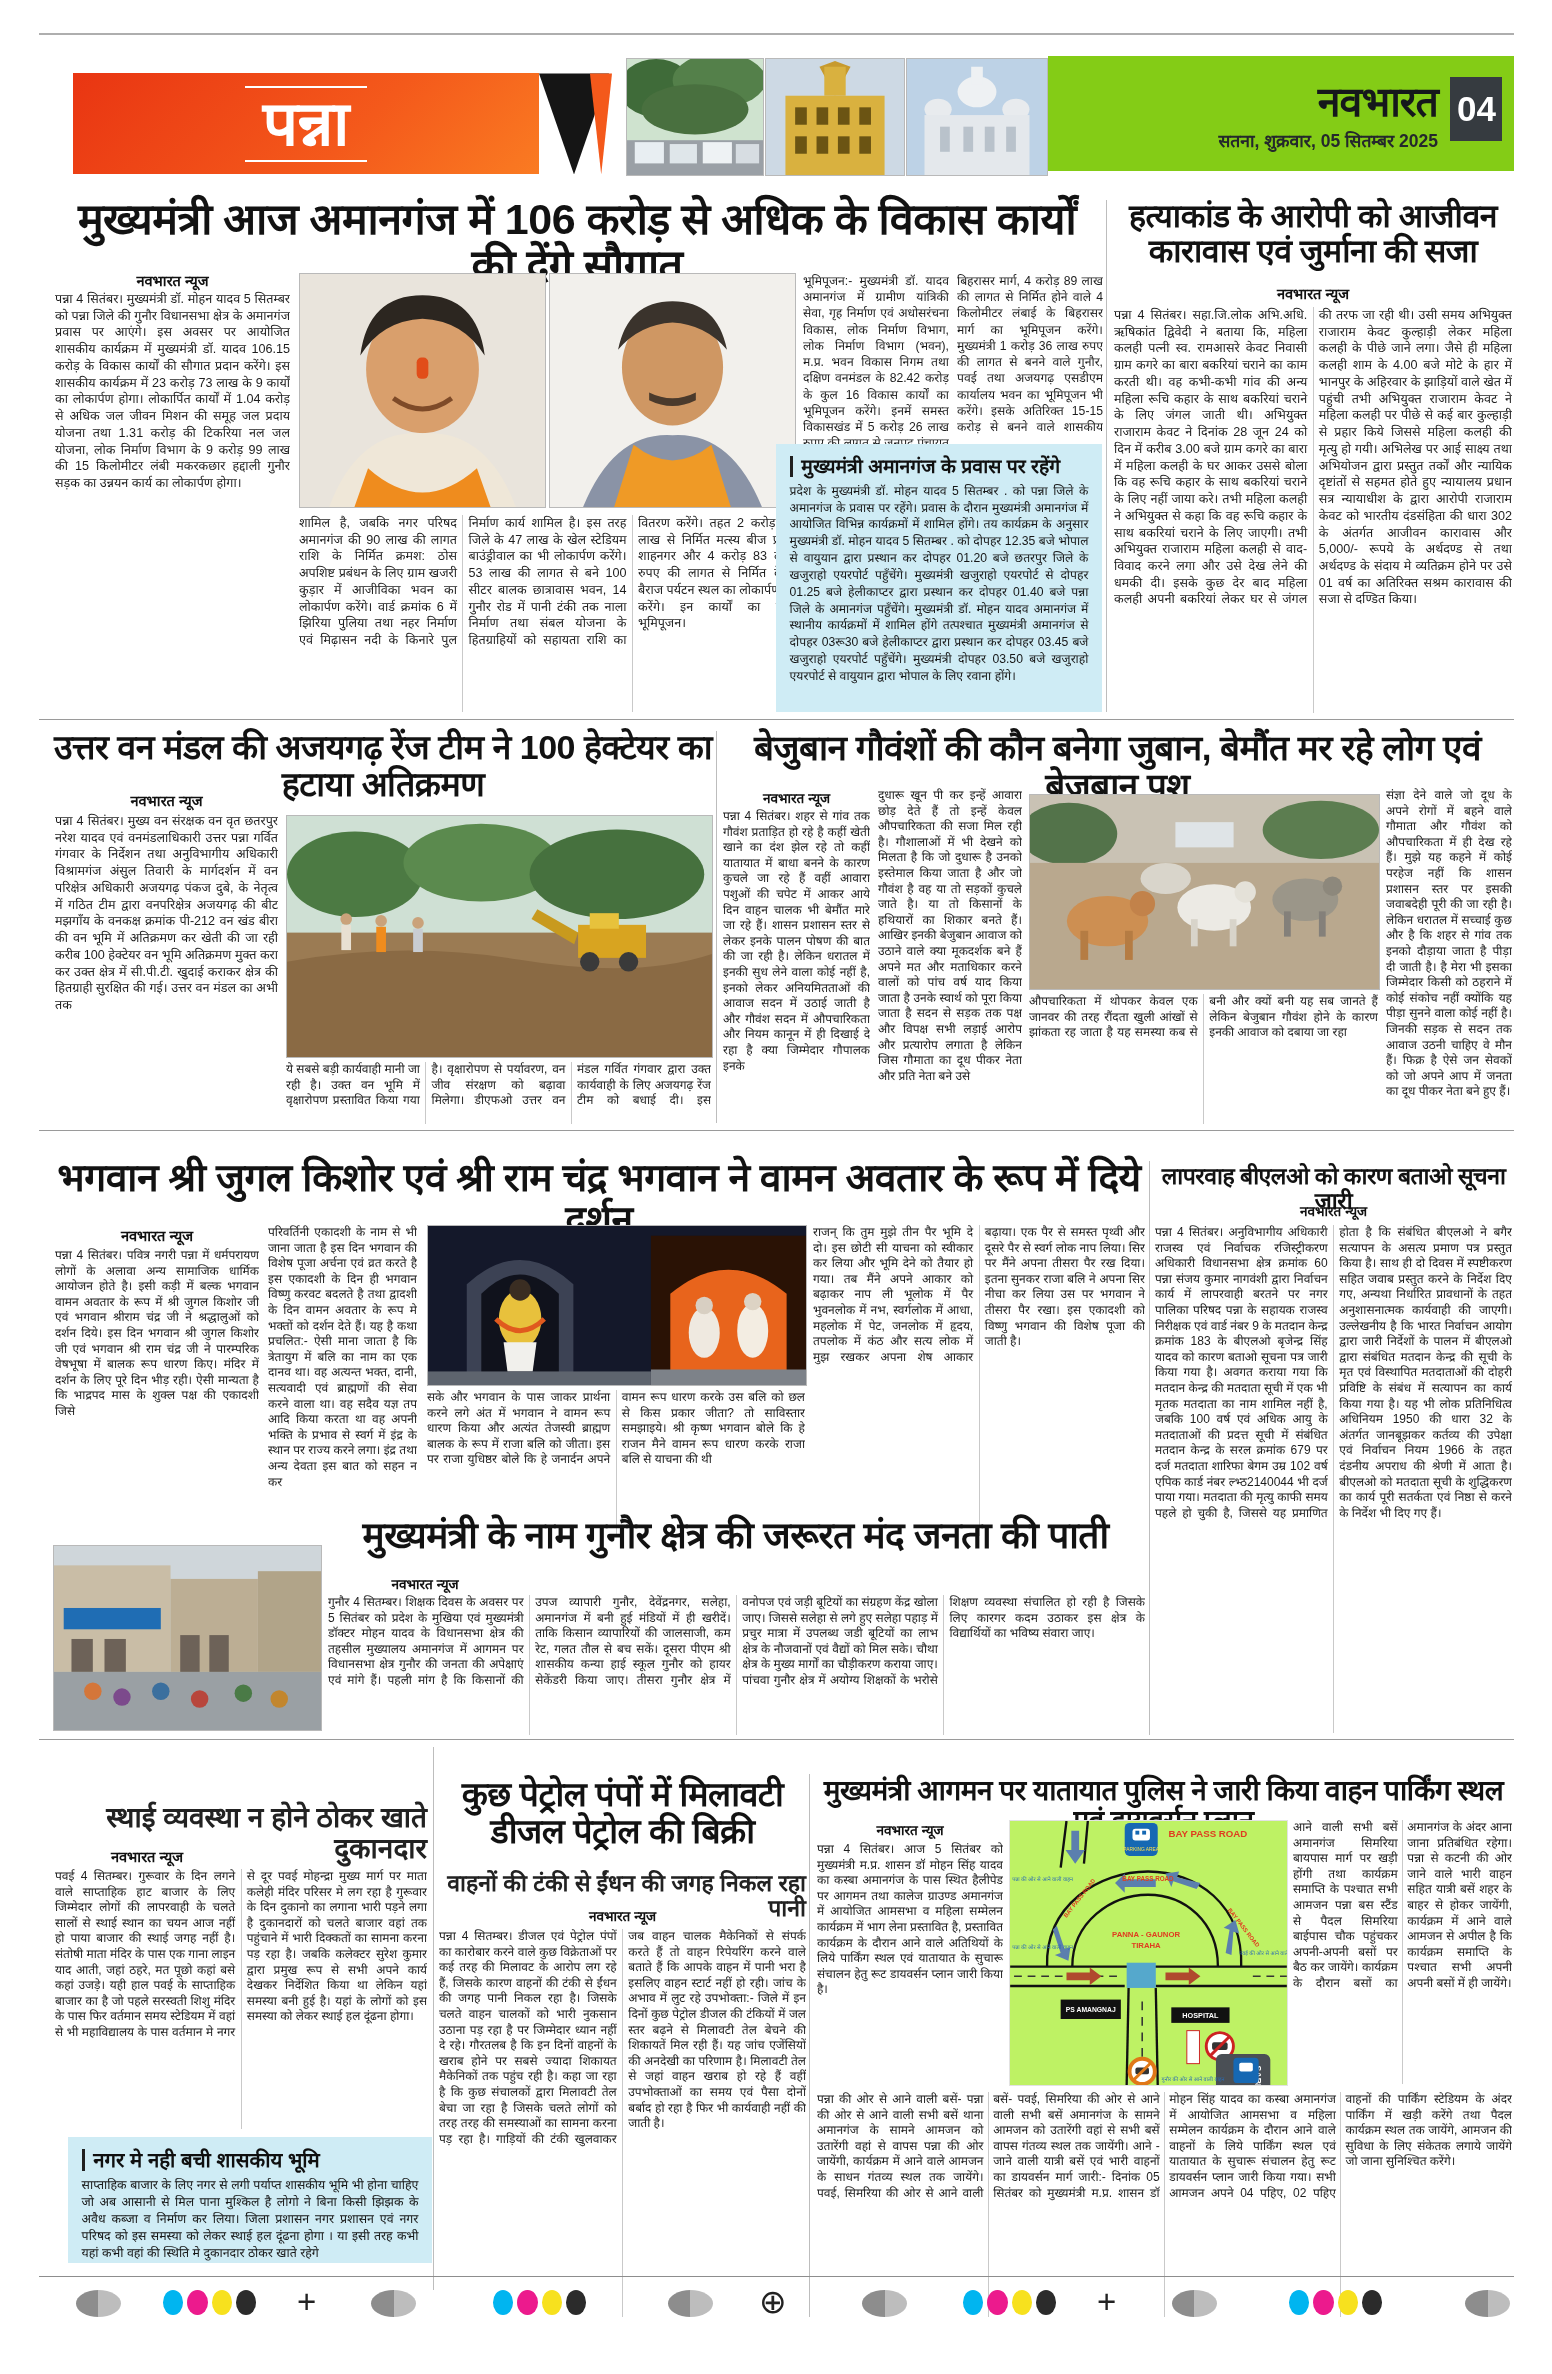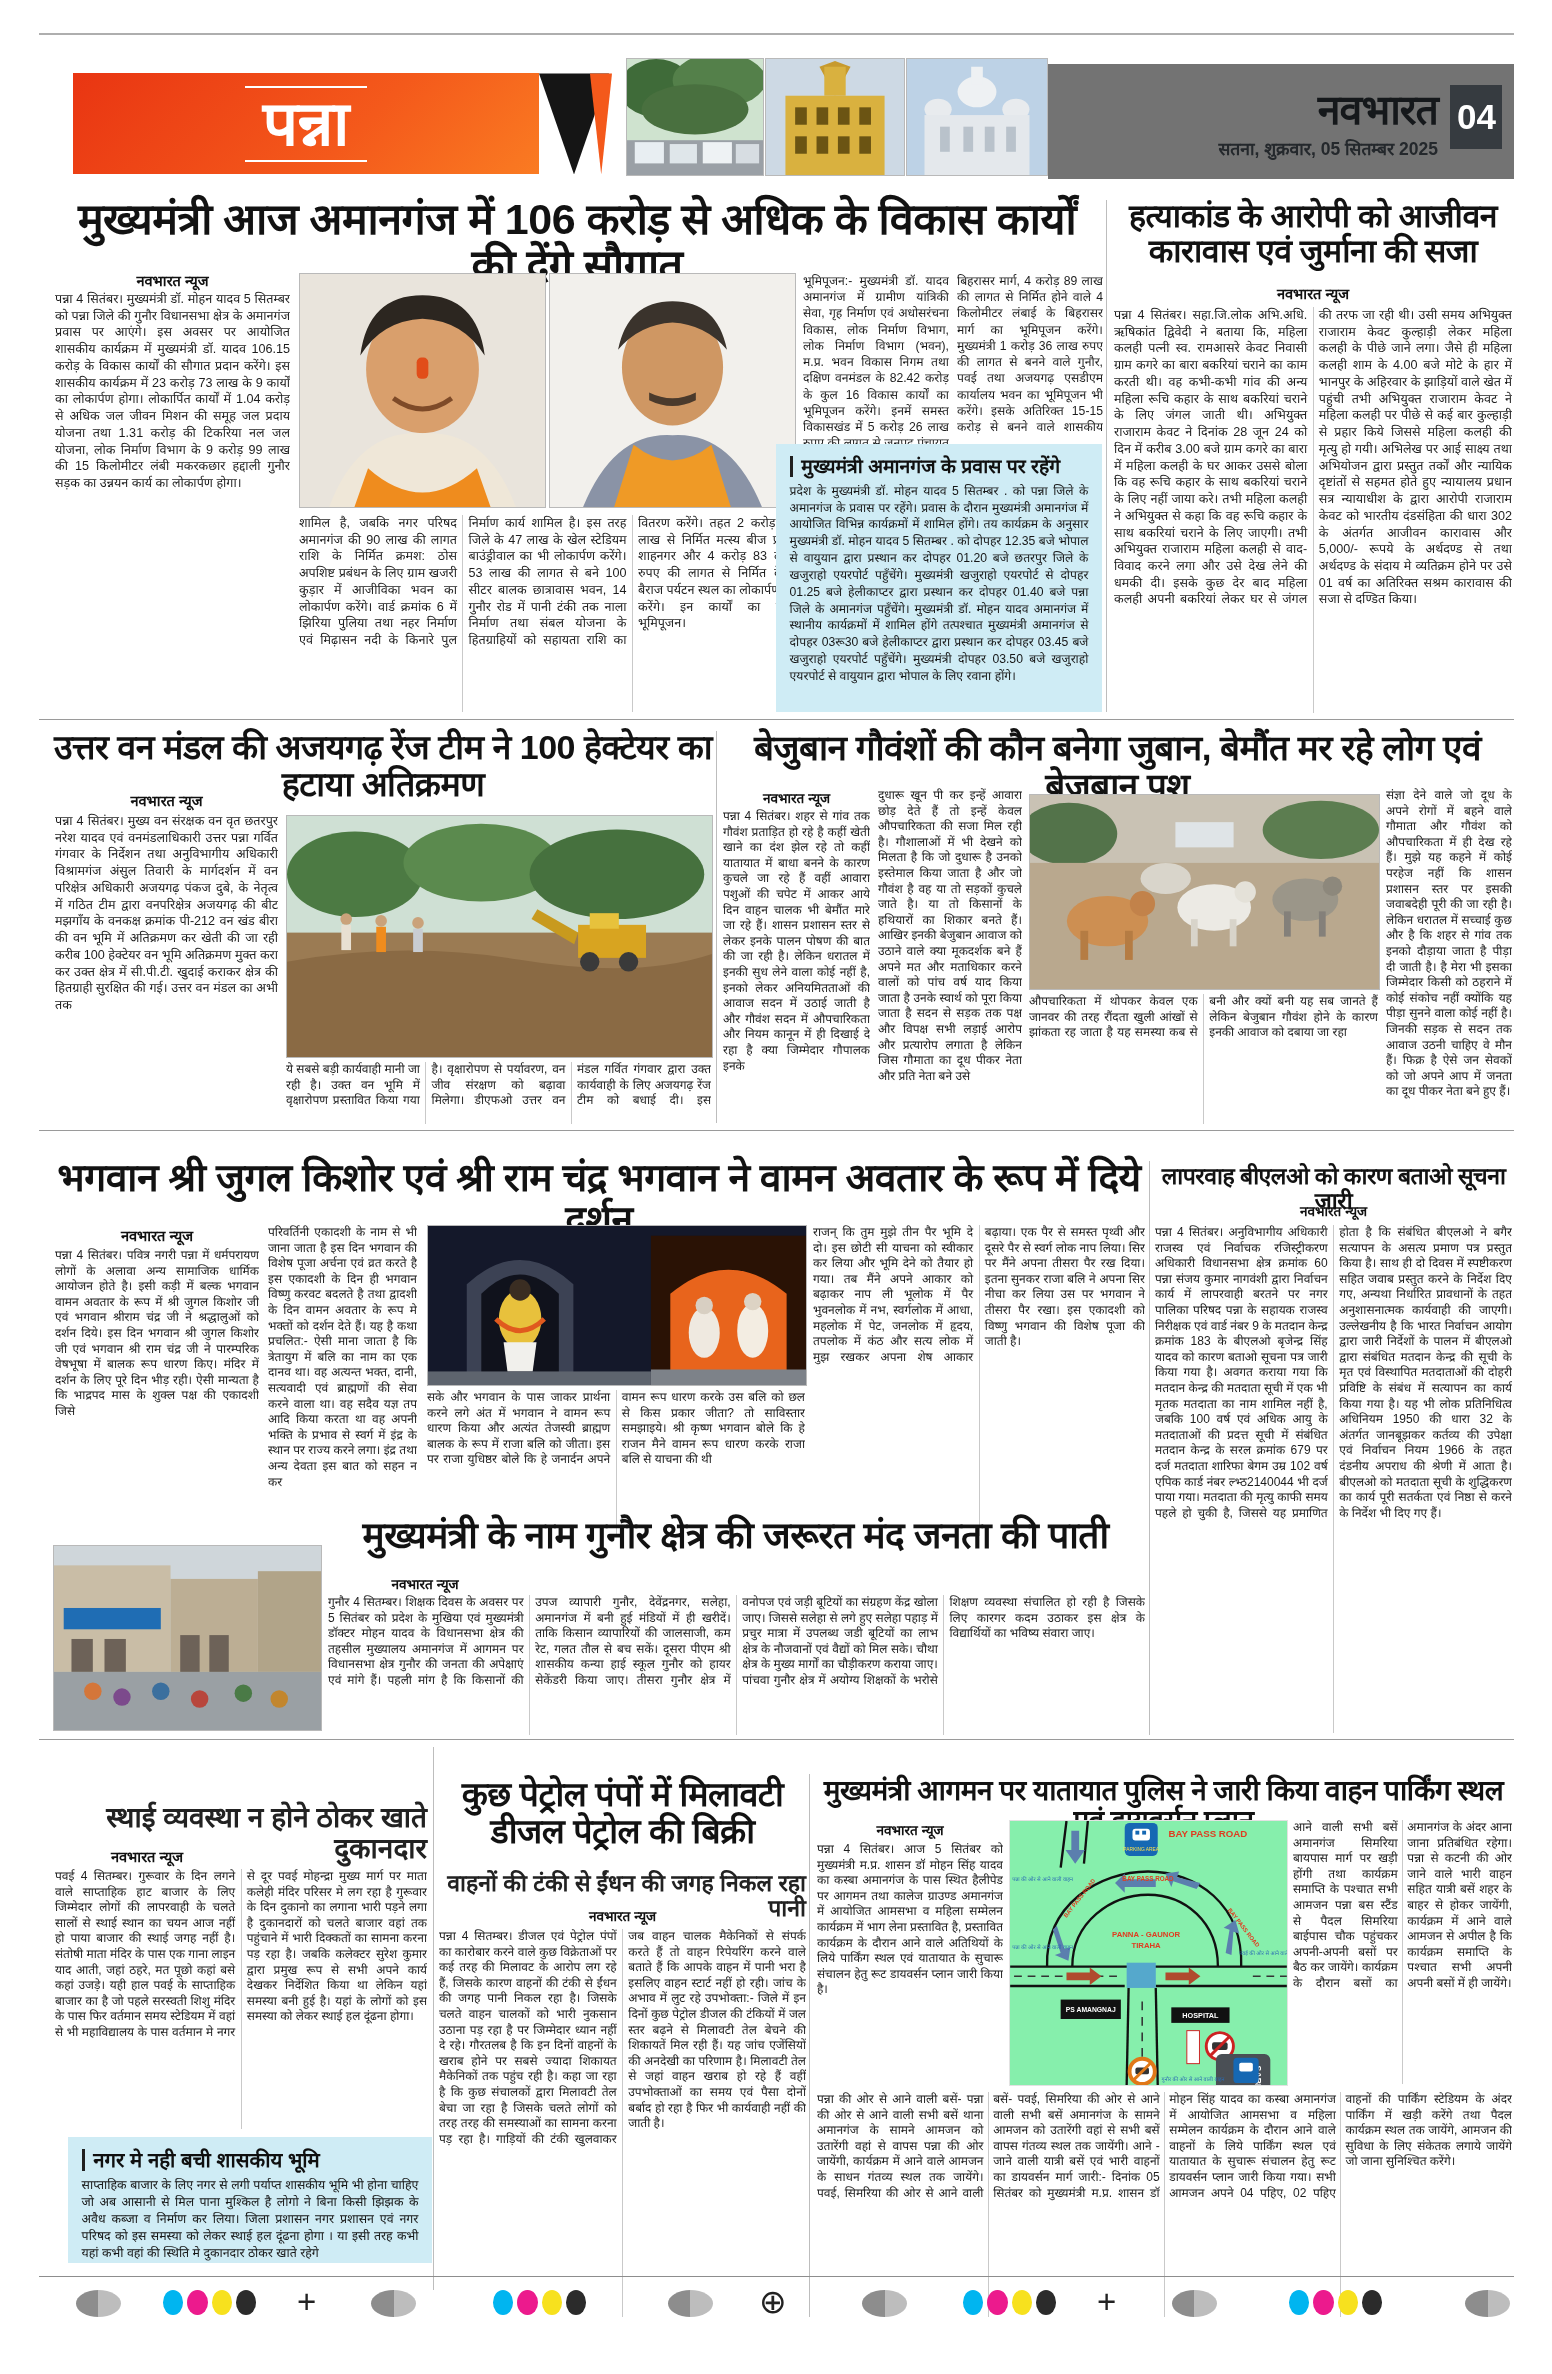--- a/index.html
+++ b/index.html
@@ -78,21 +78,21 @@
         <ellipse cx="32" cy="52" rx="14" ry="11" fill="#e8ebee"></ellipse>
           <ellipse cx="112" cy="52" rx="14" ry="11" fill="#e8ebee"></ellipse>
         <rect x="18" y="58" width="108" height="62" fill="#e4e8ec"></rect>
         <rect x="34" y="70" width="10" height="26" fill="#b9c2cb"></rect>
           <rect x="58" y="70" width="10" height="26" fill="#b9c2cb"></rect>
         <rect x="80" y="70" width="10" height="26" fill="#b9c2cb"></rect>
           <rect x="102" y="70" width="10" height="26" fill="#b9c2cb"></rect>
       </svg>
     </div>
 
-    <div class="abs" style="left:1009px;top:10px;width:466px;height:115px;background:#737373;">
+    <div class="abs" style="left:1009px;top:2px;width:466px;height:115px;background:#84cc16;">
       <div class="abs" style="right:76px;top:15.5px;font-size:41px;font-weight:800;color:#15181b;letter-spacing:-1px;">नवभारत</div>
       <div class="abs" style="right:76px;top:72px;font-size:17.5px;font-weight:700;color:#24282c;">सतना, शुक्रवार, 05 सितम्बर 2025</div>
       <div class="abs" style="right:11.6px;top:21.3px;width:52px;height:64px;background:#363b40;display:flex;align-items:center;justify-content:center;">
         <span style="color:#fff;font-size:35px;font-weight:800;">04</span>
       </div>
     </div>
   </div>
 
   <div class="abs hd" style="left:53px;top:196px;width:1048px;font-size:43px;">मुख्यमंत्री आज अमानगंज में 106 करोड़ से अधिक के विकास कार्यों की देंगे सौगात</div>
 
@@ -270,21 +270,21 @@
   <div class="abs sub" style="left:439px;top:1871px;width:367px;font-size:23px;">वाहनों की टंकी से ईंधन की जगह निकल रहा पानी</div>
   <div class="abs by" style="left:439px;top:1906px;width:367px;font-size:13.6px;">नवभारत न्यूज</div>
   <div class="abs bd-s c2" style="left:439px;top:1929px;width:367px;height:388px;">पन्ना 4 सितम्बर। डीजल एवं पेट्रोल पंपों का कारोबार करने वाले कुछ विक्रेताओं पर कई तरह की मिलावट के आरोप लग रहे हैं, जिसके कारण वाहनों की टंकी से ईंधन की जगह पानी निकल रहा है। जिसके चलते वाहन चालकों को भारी नुकसान उठाना पड़ रहा है पर जिम्मेदार ध्यान नहीं दे रहे। गौरतलब है कि इन दिनों वाहनों के खराब होने पर सबसे ज्यादा शिकायत मैकेनिकों तक पहुंच रही है। कहा जा रहा है कि कुछ संचालकों द्वारा मिलावटी तेल बेचा जा रहा है जिसके चलते लोगों को तरह तरह की समस्याओं का सामना करना पड़ रहा है। गाड़ियों की टंकी खुलवाकर जब वाहन चालक मैकेनिकों से संपर्क करते हैं तो वाहन रिपेयरिंग करने वाले बताते हैं कि आपके वाहन में पानी भरा है इसलिए वाहन स्टार्ट नहीं हो रही। जांच के अभाव में लुट रहे उपभोक्ता:- जिले में इन दिनों कुछ पेट्रोल डीजल की टंकियों में जल स्तर बढ़ने से मिलावटी तेल बेचने की शिकायतें मिल रही हैं। यह जांच एजेंसियों की अनदेखी का परिणाम है। मिलावटी तेल से जहां वाहन खराब हो रहे हैं वहीं उपभोक्ताओं का समय एवं पैसा दोनों बर्बाद हो रहा है फिर भी कार्यवाही नहीं की जाती है।</div>
 
   <div class="abs sep-v" style="left:809px;top:1774px;height:543px;"></div>
 
   <div class="abs hd" style="left:815px;top:1776px;width:697px;font-size:28px;">मुख्यमंत्री आगमन पर यातायात पुलिस ने जारी किया वाहन पार्किंग स्थल एवं डायवर्सन प्लान</div>
   <div class="abs by" style="left:817px;top:1820px;width:186px;font-size:13.6px;">नवभारत न्यूज</div>
   <div class="abs bd-s" style="left:817px;top:1842px;width:186px;height:243px;">पन्ना 4 सितंबर। आज 5 सितंबर को मुख्यमंत्री म.प्र. शासन डॉ मोहन सिंह यादव का कस्बा अमानगंज के पास स्थित हैलीपेड पर आगमन तथा कालेज ग्राउण्ड अमानगंज में आयोजित आमसभा व महिला सम्मेलन कार्यक्रम में भाग लेना प्रस्तावित है, प्रस्तावित कार्यक्रम के दौरान आने वाले अतिथियों के लिये पार्किंग स्थल एवं यातायात के सुचारू संचालन हेतु रूट डायवर्सन प्लान जारी किया है।</div>
 
-  <div class="abs" style="left:1009px;top:1820px;width:277px;height:264px;background:#86efac;border:1px solid #e2e2e2;">
+  <div class="abs" style="left:1009px;top:1820px;width:277px;height:264px;background:#bef264;border:1px solid #e2e2e2;">
     <svg viewBox="0 0 285 272" style="width:100%;height:100%;display:block;">
 
       <rect x="118" y="2" width="34" height="34" rx="5" fill="#1668b3"></rect>
       <rect x="126" y="8" width="18" height="12" rx="3" fill="#fff"></rect>
       <rect x="129" y="10" width="4" height="4" fill="#1668b3"></rect>
         <rect x="136" y="10" width="4" height="4" fill="#1668b3"></rect>
       <text x="135" y="31" font-size="5" fill="#ffe24a" text-anchor="middle">PARKING AREA</text>
       <text x="163" y="16" font-size="10" font-weight="bold" fill="#e03c20">BAY PASS ROAD</text>
 
       <path d="M38,150 C36,86 92,52 142,52 C192,52 240,86 238,150" fill="none" stroke="#111" stroke-width="2.4"></path>

